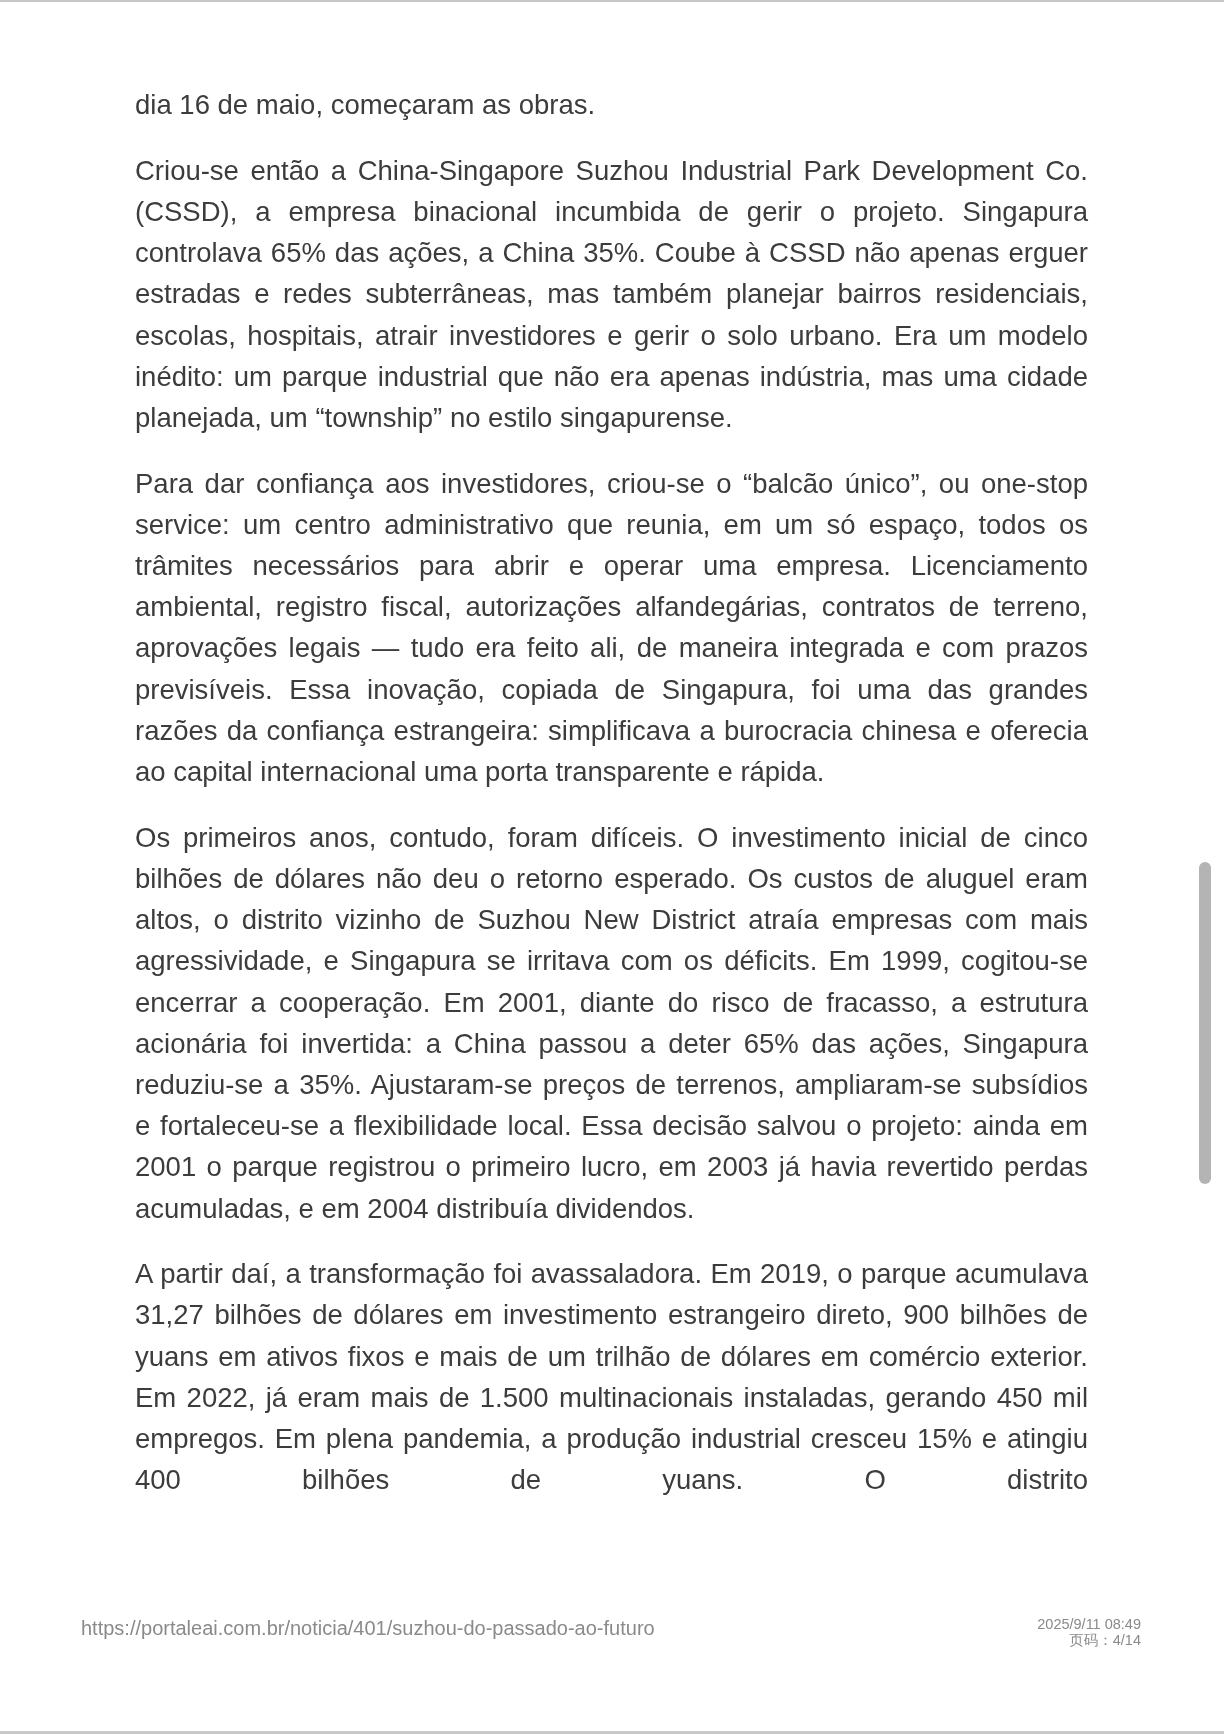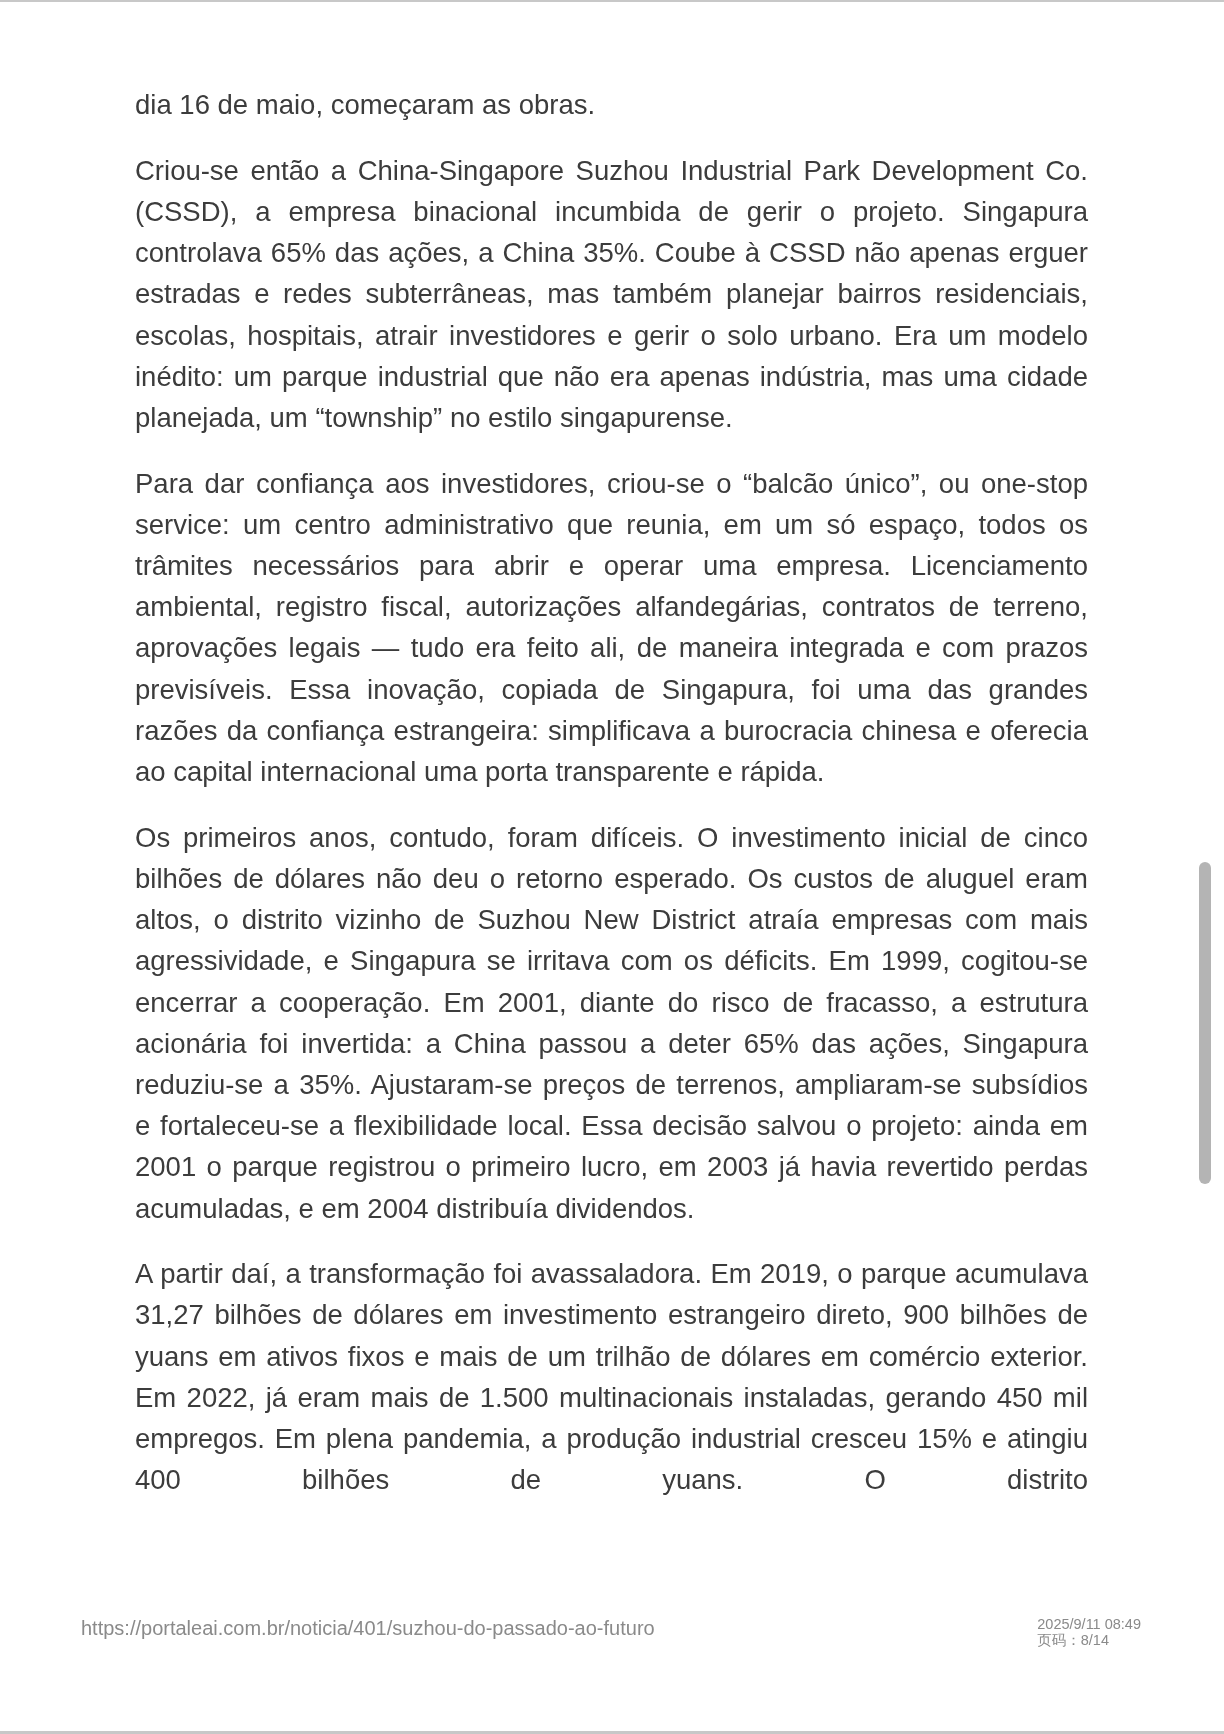--- a/index.html
+++ b/index.html
@@ -59,20 +59,21 @@
       font-size: 20px;
       color: #8a8a8a;
     }
     .footer-meta {
       position: absolute;
       right: 83px;
       top: 1616px;
       font-size: 14.5px;
       line-height: 16px;
       color: #8a8a8a;
+      text-align: right;
     }
   </style>
 </head>
 <body>
 
 <div class="top-border"></div>
 
 <div class="article">
   <p>dia 16 de maio, começaram as obras.</p>
   <p>Criou-se então a China-Singapore Suzhou Industrial Park Development Co. (CSSD), a empresa binacional incumbida de gerir o projeto. Singapura controlava 65% das ações, a China 35%. Coube à CSSD não apenas erguer estradas e redes subterrâneas, mas também planejar bairros residenciais, escolas, hospitais, atrair investidores e gerir o solo urbano. Era um modelo inédito: um parque industrial que não era apenas indústria, mas uma cidade planejada, um “township” no estilo singapurense.</p>
@@ -80,16 +81,16 @@
   <p>Os primeiros anos, contudo, foram difíceis. O investimento inicial de cinco bilhões de dólares não deu o retorno esperado. Os custos de aluguel eram altos, o distrito vizinho de Suzhou New District atraía empresas com mais agressividade, e Singapura se irritava com os déficits. Em 1999, cogitou-se encerrar a cooperação. Em 2001, diante do risco de fracasso, a estrutura acionária foi invertida: a China passou a deter 65% das ações, Singapura reduziu-se a 35%. Ajustaram-se preços de terrenos, ampliaram-se subsídios e fortaleceu-se a flexibilidade local. Essa decisão salvou o projeto: ainda em 2001 o parque registrou o primeiro lucro, em 2003 já havia revertido perdas acumuladas, e em 2004 distribuía dividendos.</p>
   <p class="last">A partir daí, a transformação foi avassaladora. Em 2019, o parque acumulava 31,27 bilhões de dólares em investimento estrangeiro direto, 900 bilhões de yuans em ativos fixos e mais de um trilhão de dólares em comércio exterior. Em 2022, já eram mais de 1.500 multinacionais instaladas, gerando 450 mil empregos. Em plena pandemia, a produção industrial cresceu 15% e atingiu 400 bilhões de yuans. O distrito</p>
 </div>
 
 <div class="scrollbar"></div>
 
 <div class="footer-url">https://portaleai.com.br/noticia/401/suzhou-do-passado-ao-futuro</div>
 
 <div class="footer-meta">
   <div>2025/9/11 08:49</div>
-  <div>页码：8/14</div>
+  <div>页码：4/14</div>
 </div>
 
 <div class="bottom-border"></div>
 
 </body></html>

